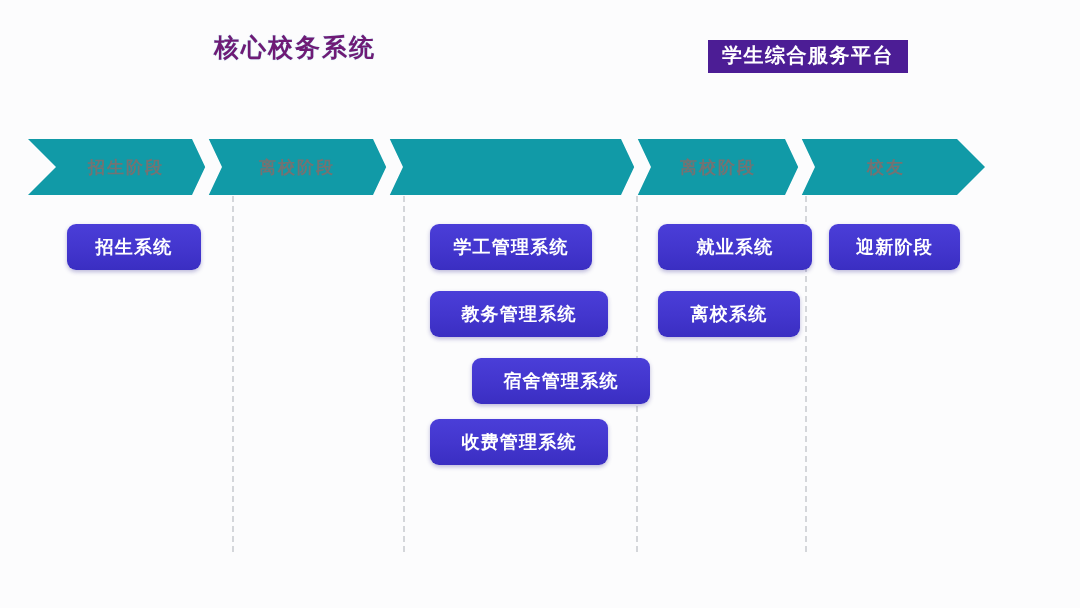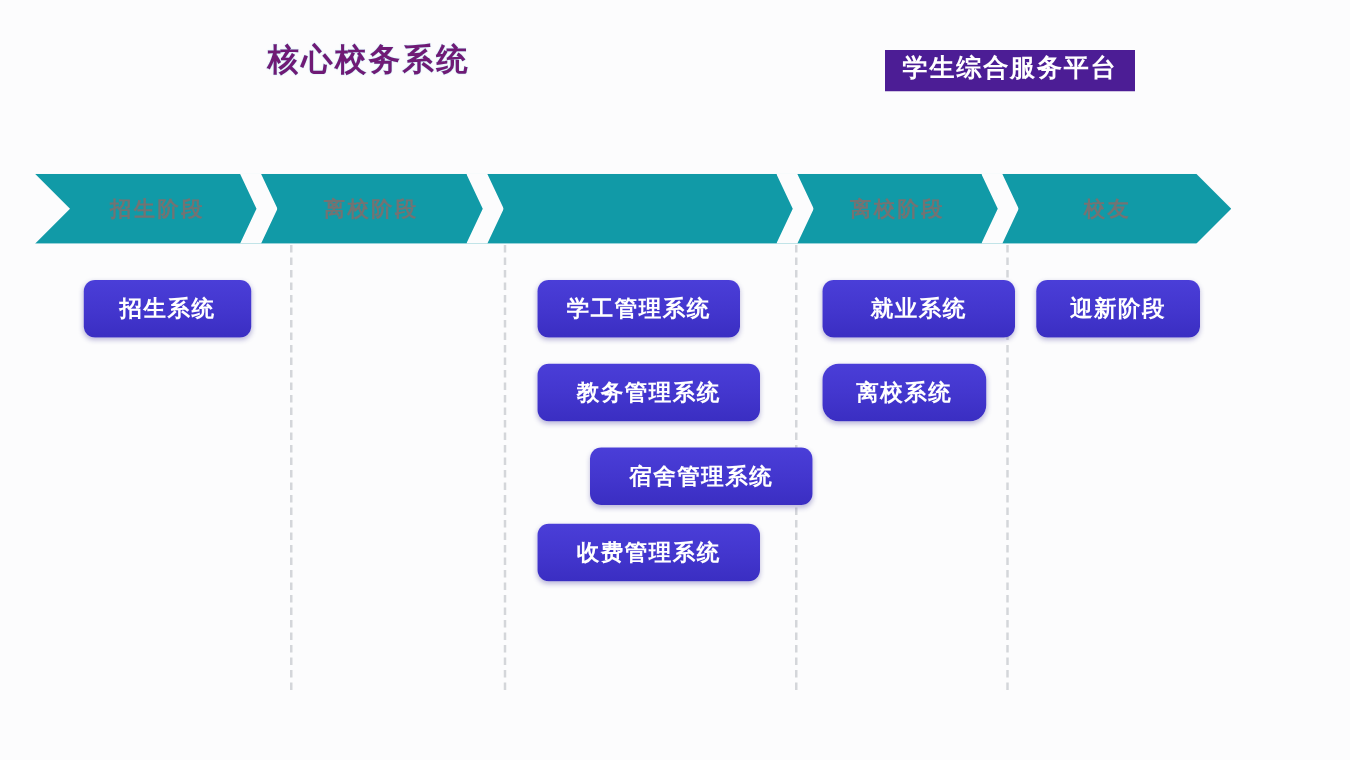--- a/index.html
+++ b/index.html
@@ -148,17 +148,17 @@
 
   <div class="sysbox" style="left:67px;  top:224px; width:134px;">招生系统</div>
 
 
   <div class="sysbox" style="left:430px; top:224px; width:162px;">学工管理系统</div>
   <div class="sysbox" style="left:430px; top:291px; width:178px;">教务管理系统</div>
   <div class="sysbox" style="left:430px; top:358px; width:178px;margin-left:42px;">宿舍管理系统</div>
   <div class="sysbox" style="left:430px; top:419px; width:178px;">收费管理系统</div>
 
   <div class="sysbox" style="left:658px; top:224px; width:154px;">就业系统</div>
-  <div class="sysbox" style="left:658px; top:291px; width:131px;border-radius:13px;">离校系统</div>
+  <div class="sysbox" style="left:658px; top:291px; width:142px;">离校系统</div>
 
   <div class="sysbox" style="left:829px; top:224px; width:131px;">迎新阶段</div>
 
 </div>
 
 </body></html>

